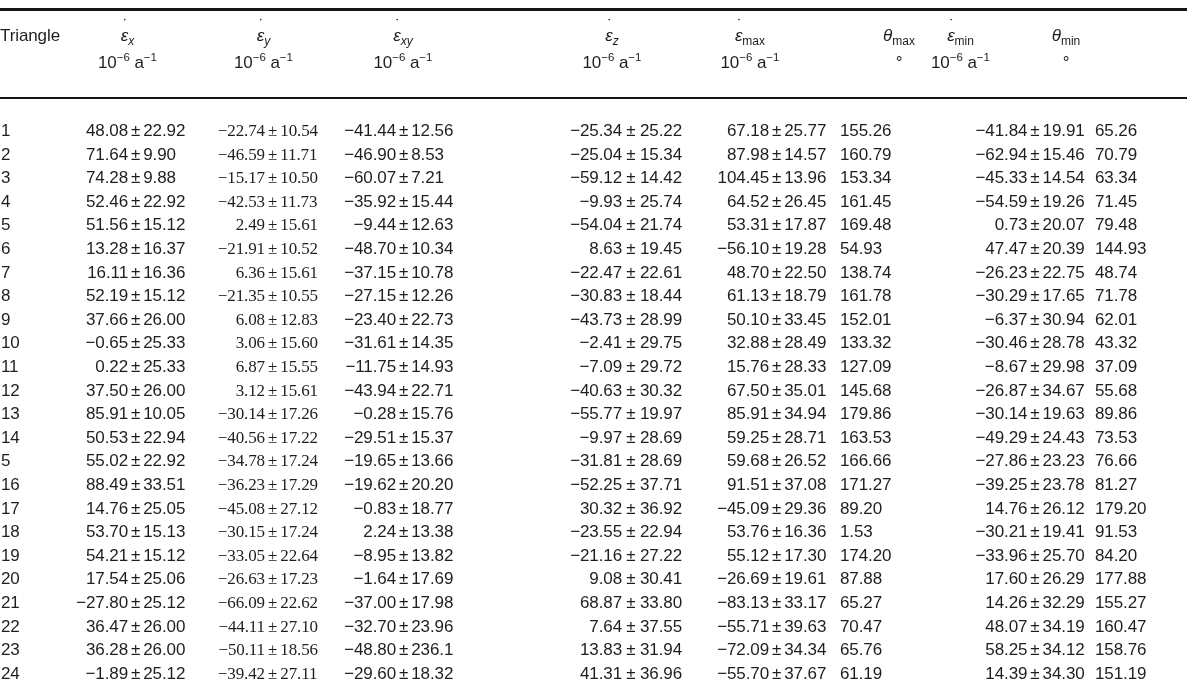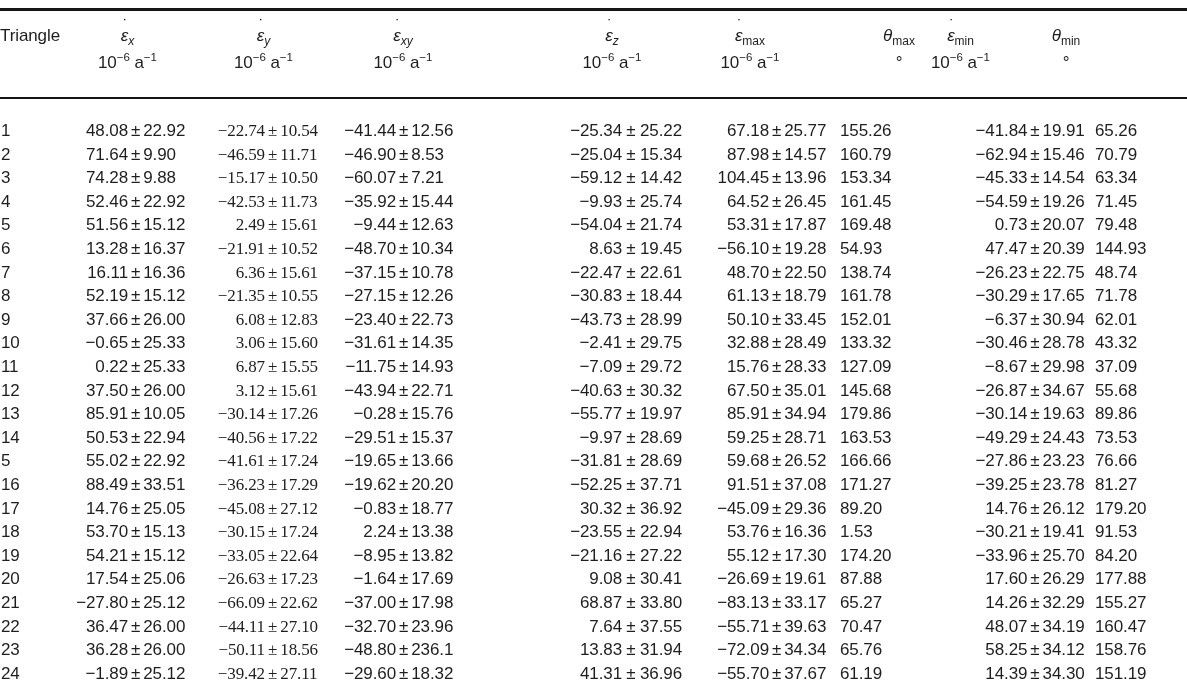--- a/index.html
+++ b/index.html
@@ -753,21 +753,21 @@
         <td class="rowlab">5</td>
         <td>
           <div class="pm pm-ex">
             <span class="main">55.02</span>
             <span class="sign">±</span>
             <span class="err">22.92</span>
           </div>
         </td>
         <td>
           <div class="pm pm-ey">
-            <span class="main">−41.61</span>
+            <span class="main">−34.78</span>
             <span class="sign">±</span>
             <span class="err">17.24</span>
           </div>
         </td>
         <td>
           <div class="pm pm-exy">
             <span class="main">−19.65</span>
             <span class="sign">±</span>
             <span class="err">13.66</span>
           </div>

